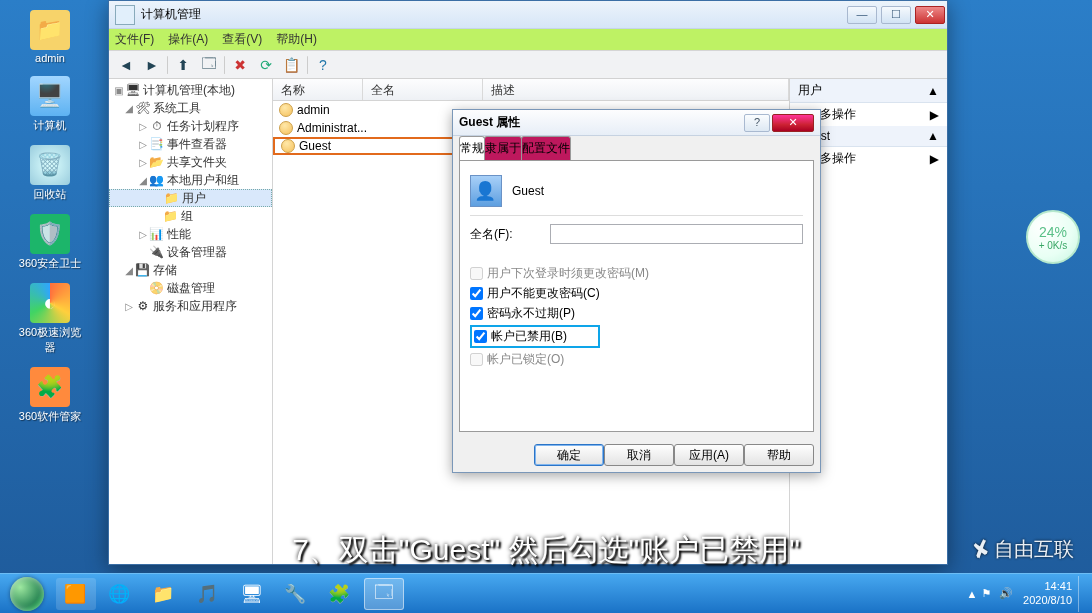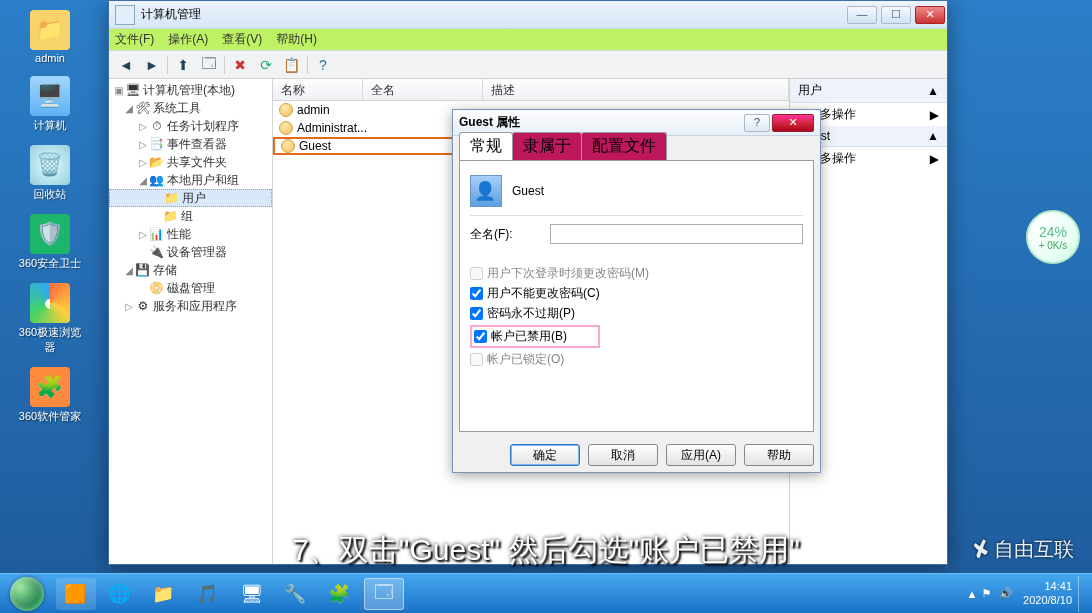--- a/index.html
+++ b/index.html
@@ -103,29 +103,29 @@
     box-shadow: 0 3px 12px rgba(0,0,0,.35);
     display: flex; flex-direction: column;
     font-size: 12px;
   }
   .prop-title { height: 26px; background: linear-gradient(#fdfdfe,#e7eef7); display:flex; align-items:center; padding:0 6px; border-bottom:1px solid #c6d2e1;}
   .prop-title .t { flex:1;font-weight:bold; }
   .dlg-btn { width:26px; height:18px; margin-left:2px; border:1px solid #a9b9d0; background:linear-gradient(#fafcfe,#dde8f3); border-radius:2px; font-size:11px; text-align:center; line-height:15px; color:#456;}
   .dlg-btn.close{background:linear-gradient(#f39,#c23 60%,#a02);color:#fff;border-color:#922;width:42px;}
 
   .tabstrip{height:24px;display:flex;align-items:flex-end;padding:0 6px;background:#f0f0f0;}
-  .tab{padding:3px 10px;border:1px solid #9a9a9a;border-bottom:none;background:#fff;border-radius:3px 3px 0 0;font-size:16px;margin-right:-1px;}
+  .tab{padding:3px 0;border:1px solid #9a9a9a;border-bottom:none;background:#fff;border-radius:3px 3px 0 0;font-size:12px;margin-right:-1px;}
   .tab.inactive{background:#be185d;}
   .tabpanel{flex:1;background:#fff;margin:0 6px 6px 6px;border:1px solid #9a9a9a;padding:10px;}
   .tabpanel .row{display:flex;align-items:center;margin:4px 0;gap:10px;}
   .tabpanel input[type=text]{flex:1;border:1px solid #abadb3;height:20px;padding:0 4px;font-size:12px;}
   .cb-row{margin:3px 0;display:flex;align-items:center;gap:4px;}
-  .cb-row.hi{border:2px solid #f9a8d4;padding:1px 2px;width:130px;}
+  .cb-row.hi{border:2px solid #0ea5e9;padding:1px 2px;width:130px;}
   .cb-row.dis{color:#888;}
-  .prop-btns{display:flex;justify-content:flex-end;gap:8px;padding:6px;}
+  .prop-btns{display:flex;justify-content:flex-end;padding:6px;}
   .prop-btns button{width:70px;height:22px;border:1px solid #888;background:linear-gradient(#fefefe,#e3e3e3);border-radius:3px;font-size:12px;}
   .prop-btns button.def{border:1px solid #2b74c7;box-shadow:0 0 0 1px #7fb5ef inset;}
 
   
   .speed-widget{position:absolute;right:12px;top:210px;width:54px;height:54px;border-radius:50%;background:radial-gradient(circle at 30% 30%,#fff,#e8fff4 60%,#c6f5e0);border:2px solid #b6e8cd;display:flex;flex-direction:column;align-items:center;justify-content:center;color:#3aa766;font-size:10px;}
   .speed-widget .p{font-size:14px;color:#5ac088;}
 
   
   .caption{
     position:absolute;left:0;right:0;bottom:42px;text-align:center;

